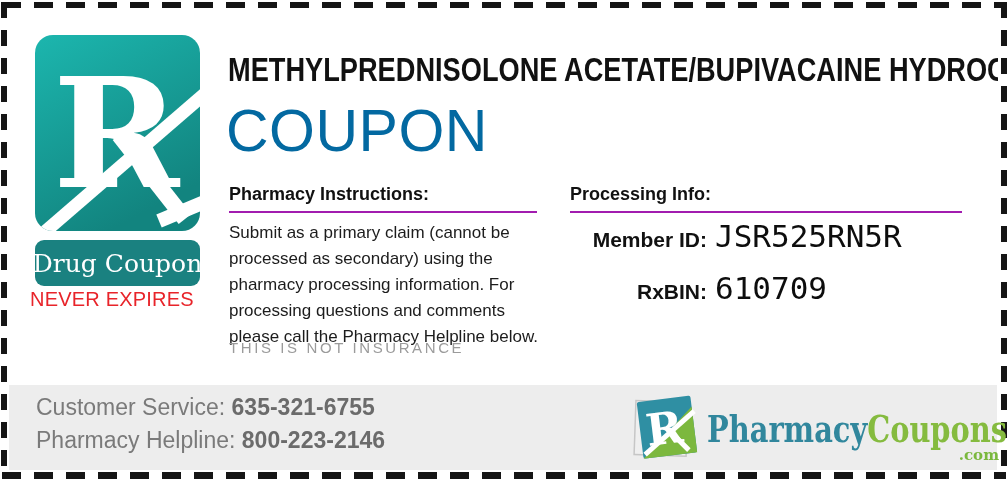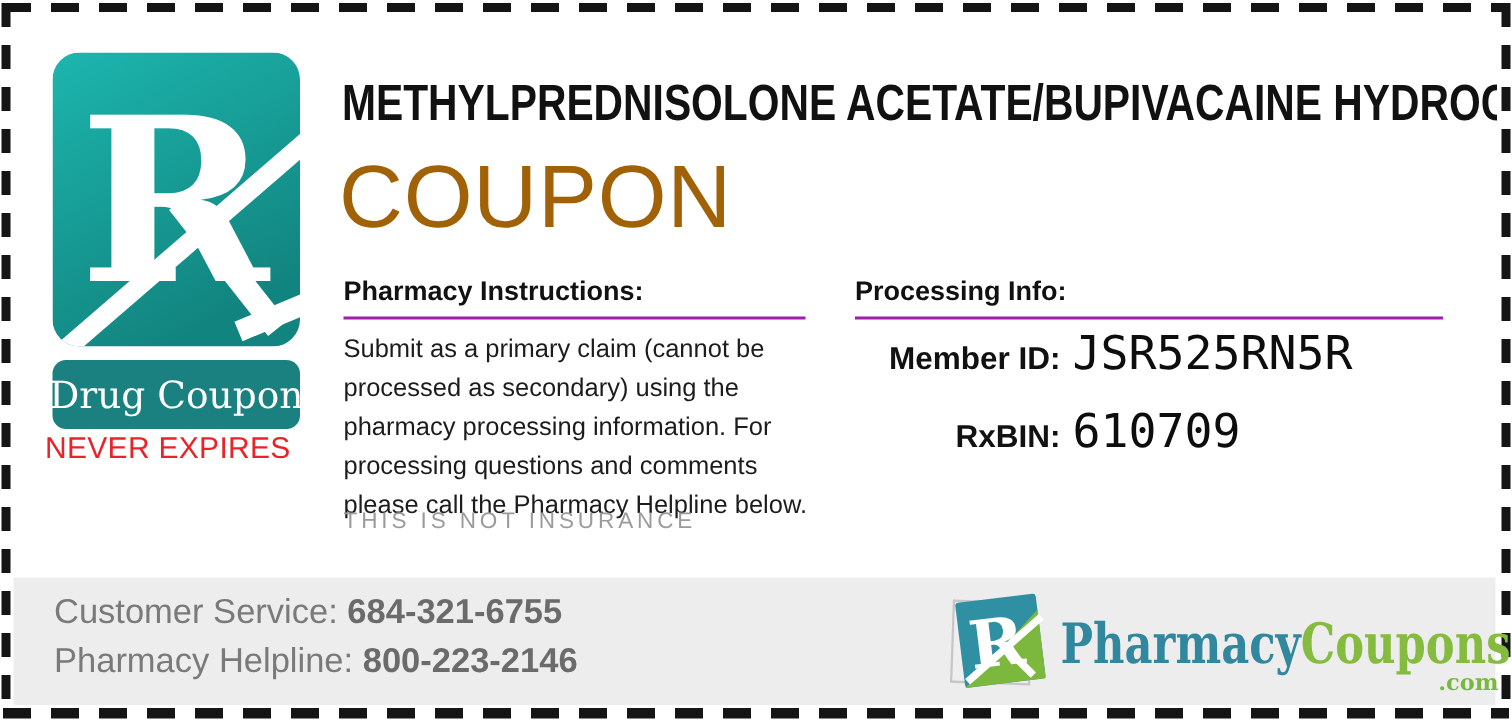--- a/index.html
+++ b/index.html
@@ -28,21 +28,21 @@
   .never-expires{
     position:absolute;left:30px;top:288px;width:175px;text-align:left;
     color:var(--red);font-weight:normal;font-size:20px;letter-spacing:0.2px;white-space:nowrap;
   }
 
   .drug-title-wrap{position:absolute;left:228px;top:50px;width:770px;height:42px;overflow:hidden;}
   .drug-title{
     font-weight:bold;font-size:34px;white-space:nowrap;color:#111;
     transform:scaleX(0.80);transform-origin:0 0;
   }
-  .coupon-heading{position:absolute;left:226px;top:97px;font-size:59px;font-weight:400;color:#a16207;letter-spacing:0.5px;}
+  .coupon-heading{position:absolute;left:226px;top:97px;font-size:59px;font-weight:400;color:#0369a1;letter-spacing:0.5px;}
 
   .col-heading{font-weight:bold;font-size:18px;color:#111;border-bottom:2px solid #a21caf;padding-bottom:6px;}
   .instructions-heading{position:absolute;left:229px;top:184px;width:308px;}
   .processing-heading{position:absolute;left:570px;top:184px;width:392px;}
 
   .instructions-body{position:absolute;left:229px;top:220px;width:318px;font-size:17px;line-height:26px;color:#1c1c1c;}
   .disclaimer{position:absolute;left:229px;top:339px;font-size:15px;font-weight:normal;letter-spacing:2.6px;color:var(--disclaimer_gray);white-space:nowrap;}
 
   .processing-rows{position:absolute;left:570px;top:218px;width:400px;}
   .proc-row{display:flex;align-items:baseline;margin-bottom:16px;}
@@ -115,21 +115,21 @@
       <span class="proc-value">JSR525RN5R</span>
     </div>
     <div class="proc-row">
       <span class="proc-label">RxBIN:</span>
       <span class="proc-value">610709</span>
     </div>
   </div>
 
   <div class="footer-bar">
     <div class="footer-lines">
-      <div><span>Customer Service: </span><span class="phone">684-321-6755</span></div>
+      <div><span>Customer Service: </span><span class="phone">635-321-6755</span></div>
       <div><span>Pharmacy Helpline: </span><span class="phone">800-223-2146</span></div>
     </div>
 
     <div class="brand">
       <svg class="brand-icon" viewBox="0 0 74 66" width="74" height="66">
         <g transform="rotate(-7 37 33)">
           <rect x="8" y="6" width="52" height="54" fill="#efefef" stroke="#c6c6c6" stroke-width="1.5" transform="rotate(9 34 33)"></rect>
           <rect x="13" y="4" width="54" height="57" rx="2" fill="#2f8fa3"></rect>
           <polygon points="13,61 67,61 67,15" fill="#7cb83e"></polygon>
           <g>

